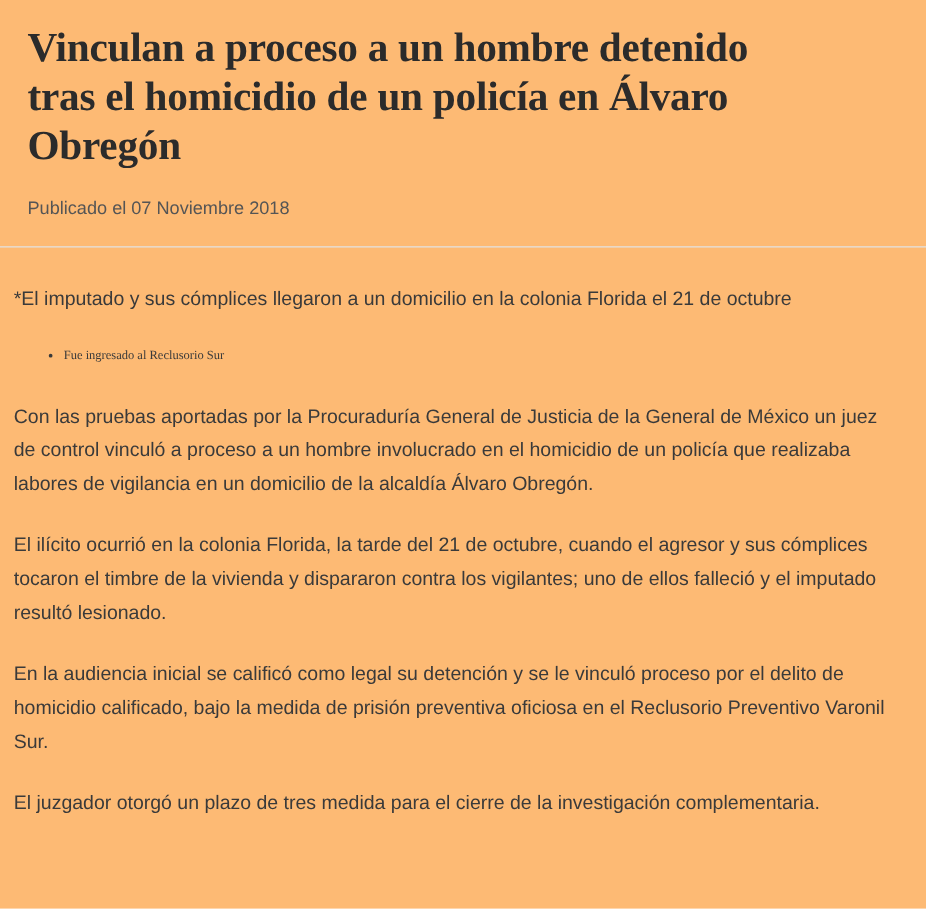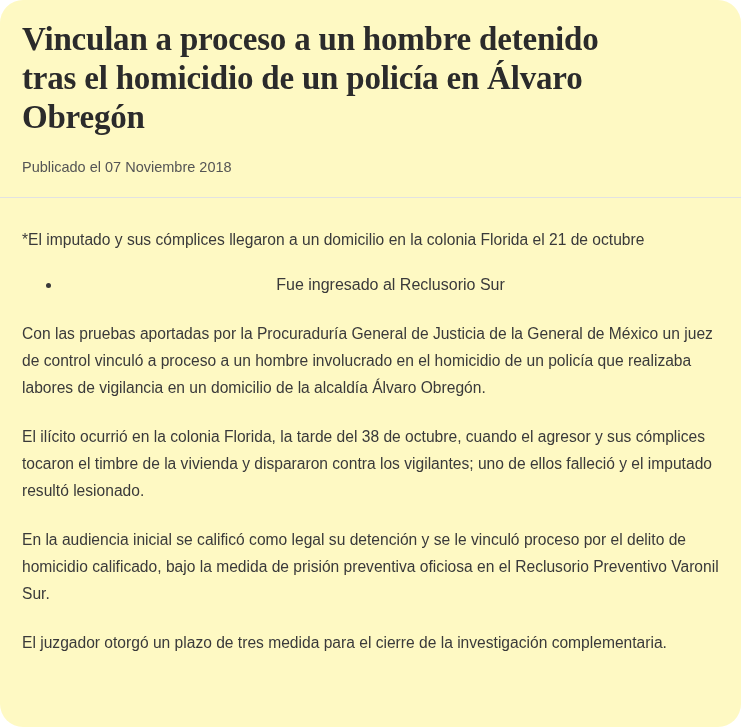--- a/index.html
+++ b/index.html
@@ -11,23 +11,22 @@
     width: 741px;
     height: 727px;
     font-family: "Liberation Sans", sans-serif;
     color: #333333;
     overflow: hidden;
   }
   .page {
     position: relative;
     width: 741px;
     height: 727px;
-    background: #fef9c3;
+    background: #fdba74;
     box-sizing: border-box;
-    border-radius: 23px;
   }
   .article-header {
     padding: 20px 22px 0 22px;
   }
   .headline {
     font-family: "Liberation Serif", serif;
     font-size: 33px;
     line-height: 39px;
     font-weight: bold;
     color: #2b2b2b;
@@ -42,44 +41,43 @@
     margin-top: 22px;
     margin-bottom: 18px;
   }
   .divider {
     margin-top: 22px;
     border: 0;
     border-top: 1px solid #e2e2e2;
     width: 100%;
   }
   .article-body {
-    padding: 0 22px;
+    padding: 0 11px;
     max-width: 700px;
   }
   .article-body p {
     font-family: "Liberation Sans", sans-serif;
     font-size: 15.6px;
     line-height: 27px;
     color: #3a3a3a;
     margin: 0 0 22px 0;
   }
   .article-body p.lead {
     margin-top: 28px;
     margin-bottom: 18px;
   }
   ul.bullets {
     margin: 0 0 22px 0;
     padding-left: 40px;
   }
   ul.bullets li {
-    font-family: Liberation Sans, sans-serif;
-    font-size: 16px;
+    font-family: Liberation Serif, serif;
+    font-size: 10px;
     line-height: 27px;
     color: #3a3a3a;
-    text-align: center;
   }
 </style>
 </head>
 <body>
 
 <div class="page">
 
   <div class="article-header">
     <h1 class="headline">Vinculan a proceso a un hombre detenido tras el homicidio de un policía en Álvaro Obregón</h1>
     <div class="publish-date">Publicado el 07 Noviembre 2018</div>
@@ -88,18 +86,18 @@
   <hr class="divider">
 
   <div class="article-body">
     <p class="lead">*El imputado y sus cómplices llegaron a un domicilio en la colonia Florida el 21 de octubre</p>
 
     <ul class="bullets">
       <li>Fue ingresado al Reclusorio Sur</li>
     </ul>
 
     <p>Con las pruebas aportadas por la Procuraduría General de Justicia de la General de México un juez de control vinculó a proceso a un hombre involucrado en el homicidio de un policía que realizaba labores de vigilancia en un domicilio de la alcaldía Álvaro Obregón.</p>
-    <p>El ilícito ocurrió en la colonia Florida, la tarde del 38 de octubre, cuando el agresor y sus cómplices tocaron el timbre de la vivienda y dispararon contra los vigilantes; uno de ellos falleció y el imputado resultó lesionado.</p>
+    <p>El ilícito ocurrió en la colonia Florida, la tarde del 21 de octubre, cuando el agresor y sus cómplices tocaron el timbre de la vivienda y dispararon contra los vigilantes; uno de ellos falleció y el imputado resultó lesionado.</p>
     <p>En la audiencia inicial se calificó como legal su detención y se le vinculó proceso por el delito de homicidio calificado, bajo la medida de prisión preventiva oficiosa en el Reclusorio Preventivo Varonil Sur.</p>
     <p>El juzgador otorgó un plazo de tres medida para el cierre de la investigación complementaria.</p>
   </div>
 
 </div>
 
 </body></html>

